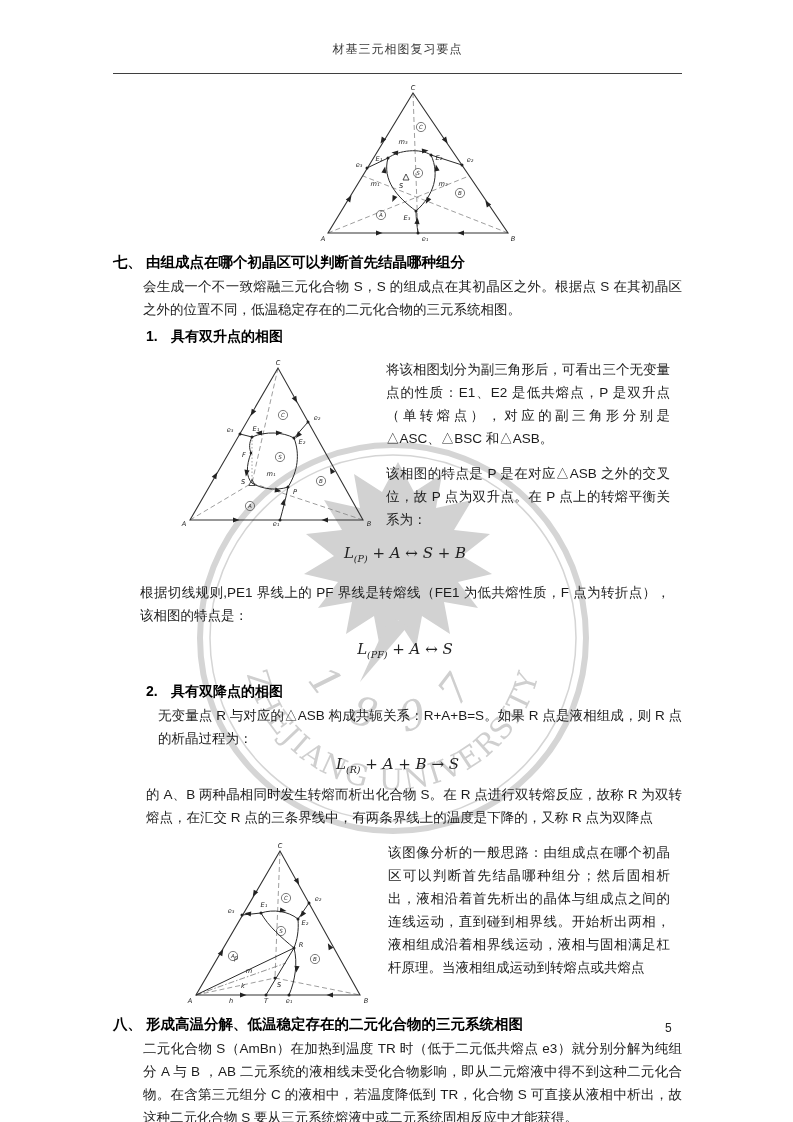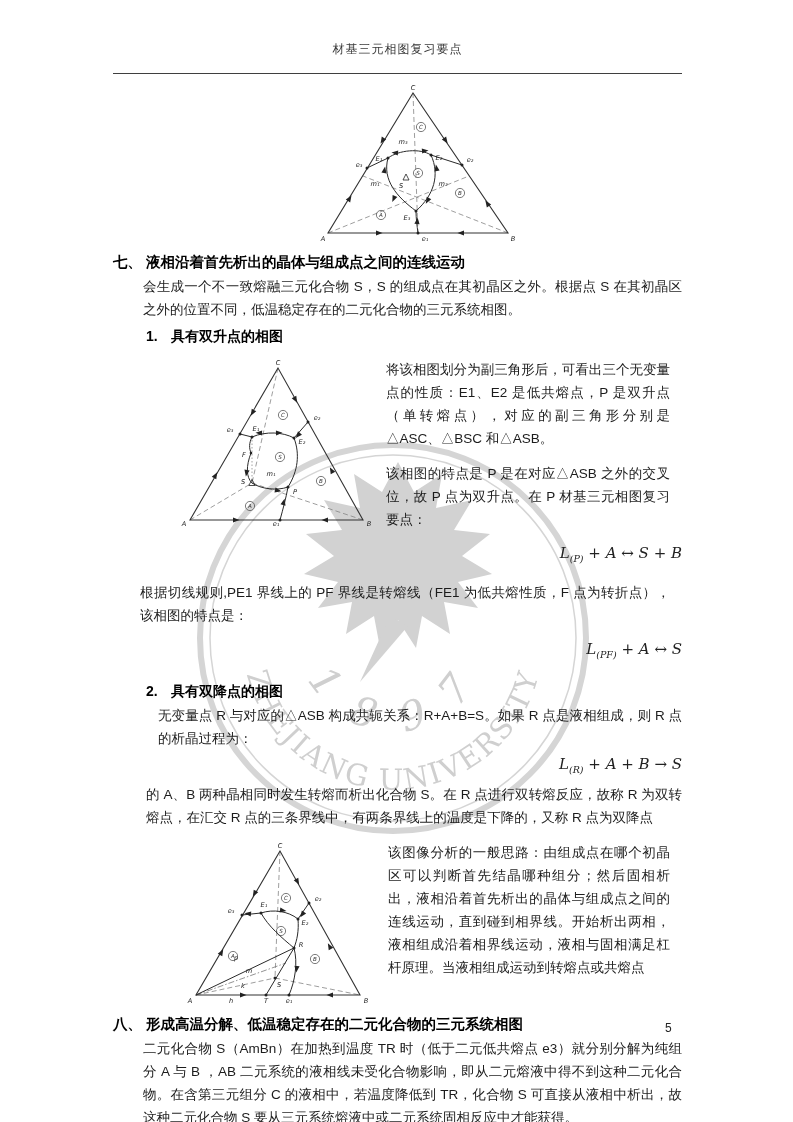--- a/index.html
+++ b/index.html
@@ -13,21 +13,21 @@
   .sec-h{display:flex;font-weight:bold;font-size:14.5px;color:#000;line-height:20px;}
   .sec-h .num{flex:none;width:33px;}
   .sec7-h{margin-top:9px;}
   .sec8-h{margin-top:10px;}
   .ind{margin:3px 0 0 30px;font-size:13.5px;line-height:23px;text-align:justify;}
   .sub-h{display:flex;margin:6px 0 0 33px;font-weight:bold;font-size:14px;color:#000;line-height:19px;}
   .sub-h .snum{flex:none;width:25px;}
   .figwrap{margin:5px 0 0 15px;}
   .figwrap svg.fig{float:left;margin-right:2px;}
   .figwrap p{margin:12px;font-size:13.5px;line-height:23px;text-align:justify;}
-  .formula{text-align:right;font-family:"DejaVu Serif",serif;font-style:italic;
+  .formula{text-align:center;font-family:"DejaVu Serif",serif;font-style:italic;
            font-size:15px;color:#222;margin:4px 0 3px 0;line-height:20px;}
   .formula sub{font-size:9.5px;}
   .clear{clear:both;}
   .pageno{position:absolute;left:665px;top:1021px;font-size:12px;color:#222;z-index:1;}
   
   .tri{stroke:#333;stroke-width:1.1;fill:none;}
   .bnd{stroke:#2a2a2a;stroke-width:1;fill:none;}
   .dsh{stroke:#858585;stroke-width:.8;fill:none;stroke-dasharray:5 3;}
   .ddot{stroke:#8a8a8a;stroke-width:.8;fill:none;stroke-dasharray:1.5 2;}
   .dadot{stroke:#777;stroke-width:.8;fill:none;stroke-dasharray:6 2 1.5 2;}
@@ -136,21 +136,21 @@
           <text y="2.1">B</text>
         </g>
       <g class="reg" transform="translate(85,134)">
         <circle r="4.6"></circle>
           <text y="2.1">A</text>
         </g>
     </svg>
 
     <div class="sec-h sec7-h">
       <span class="num">七、</span>
-      <span>液相沿着首先析出的晶体与组成点之间的连线运动</span>
+      <span>由组成点在哪个初晶区可以判断首先结晶哪种组分</span>
     </div>
     <div class="ind">会生成一个不一致熔融三元化合物 S，S 的组成点在其初晶区之外。根据点 S 在其初晶区之外的位置不同，低温稳定存在的二元化合物的三元系统相图。</div>
 
     <div class="sub-h">
       <span class="snum">1.</span>
       <span>具有双升点的相图</span>
     </div>
 
     <div class="figwrap">
 
@@ -220,21 +220,21 @@
           <circle r="4.6"></circle>
             <text y="2.1">B</text>
           </g>
         <g class="reg" transform="translate(122,148)">
           <circle r="4.6"></circle>
             <text y="2.1">A</text>
           </g>
       </svg>
 
       <p>将该相图划分为副三角形后，可看出三个无变量点的性质：E1、E2 是低共熔点，P 是双升点（单转熔点），对应的副三角形分别是△ASC、△BSC 和△ASB。</p>
-      <p>该相图的特点是 P 是在对应△ASB 之外的交叉位，故 P 点为双升点。在 P 材基三元相图复习要点：</p>
+      <p>该相图的特点是 P 是在对应△ASB 之外的交叉位，故 P 点为双升点。在 P 点上的转熔平衡关系为：</p>
       <div class="formula">
         <span>L</span><sub>(P)</sub><span> + A ↔ S + B</span>
       </div>
       <p>根据切线规则,PE1 界线上的 PF 界线是转熔线（FE1 为低共熔性质，F 点为转折点），该相图的特点是：</p>
       <div class="formula">
         <span>L</span><sub>(PF)</sub><span> + A ↔ S</span>
       </div>
       <div class="clear"></div>
     </div>
 

